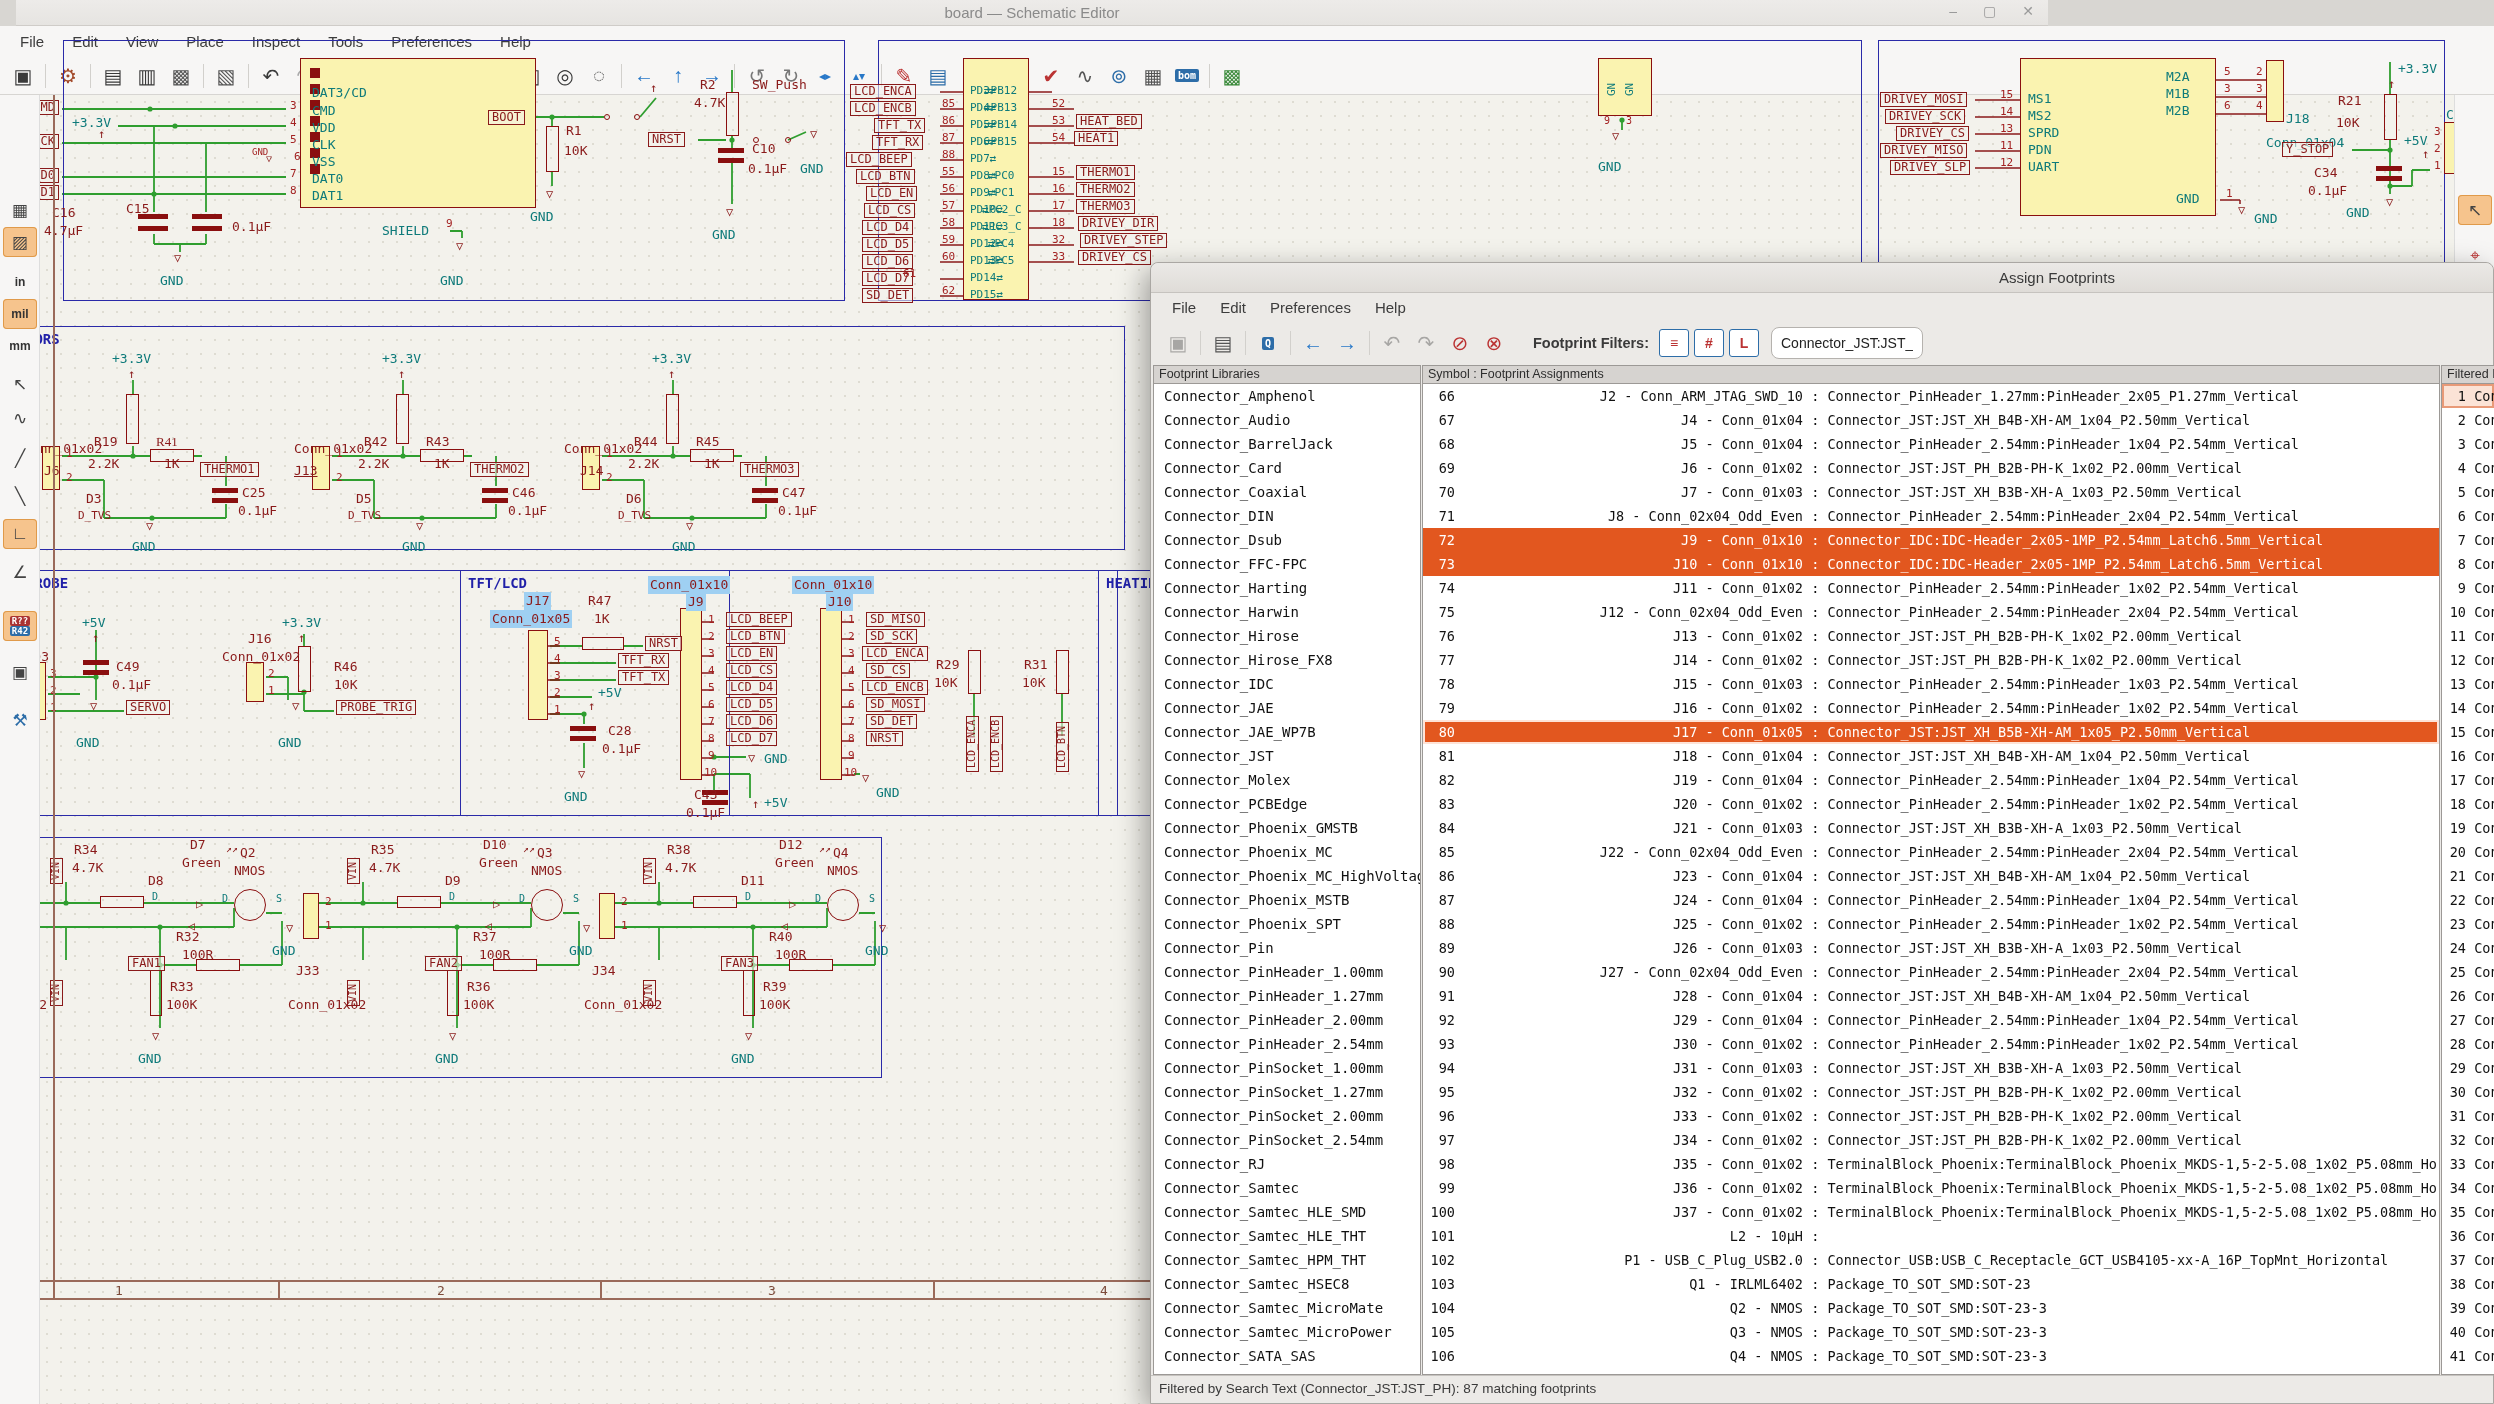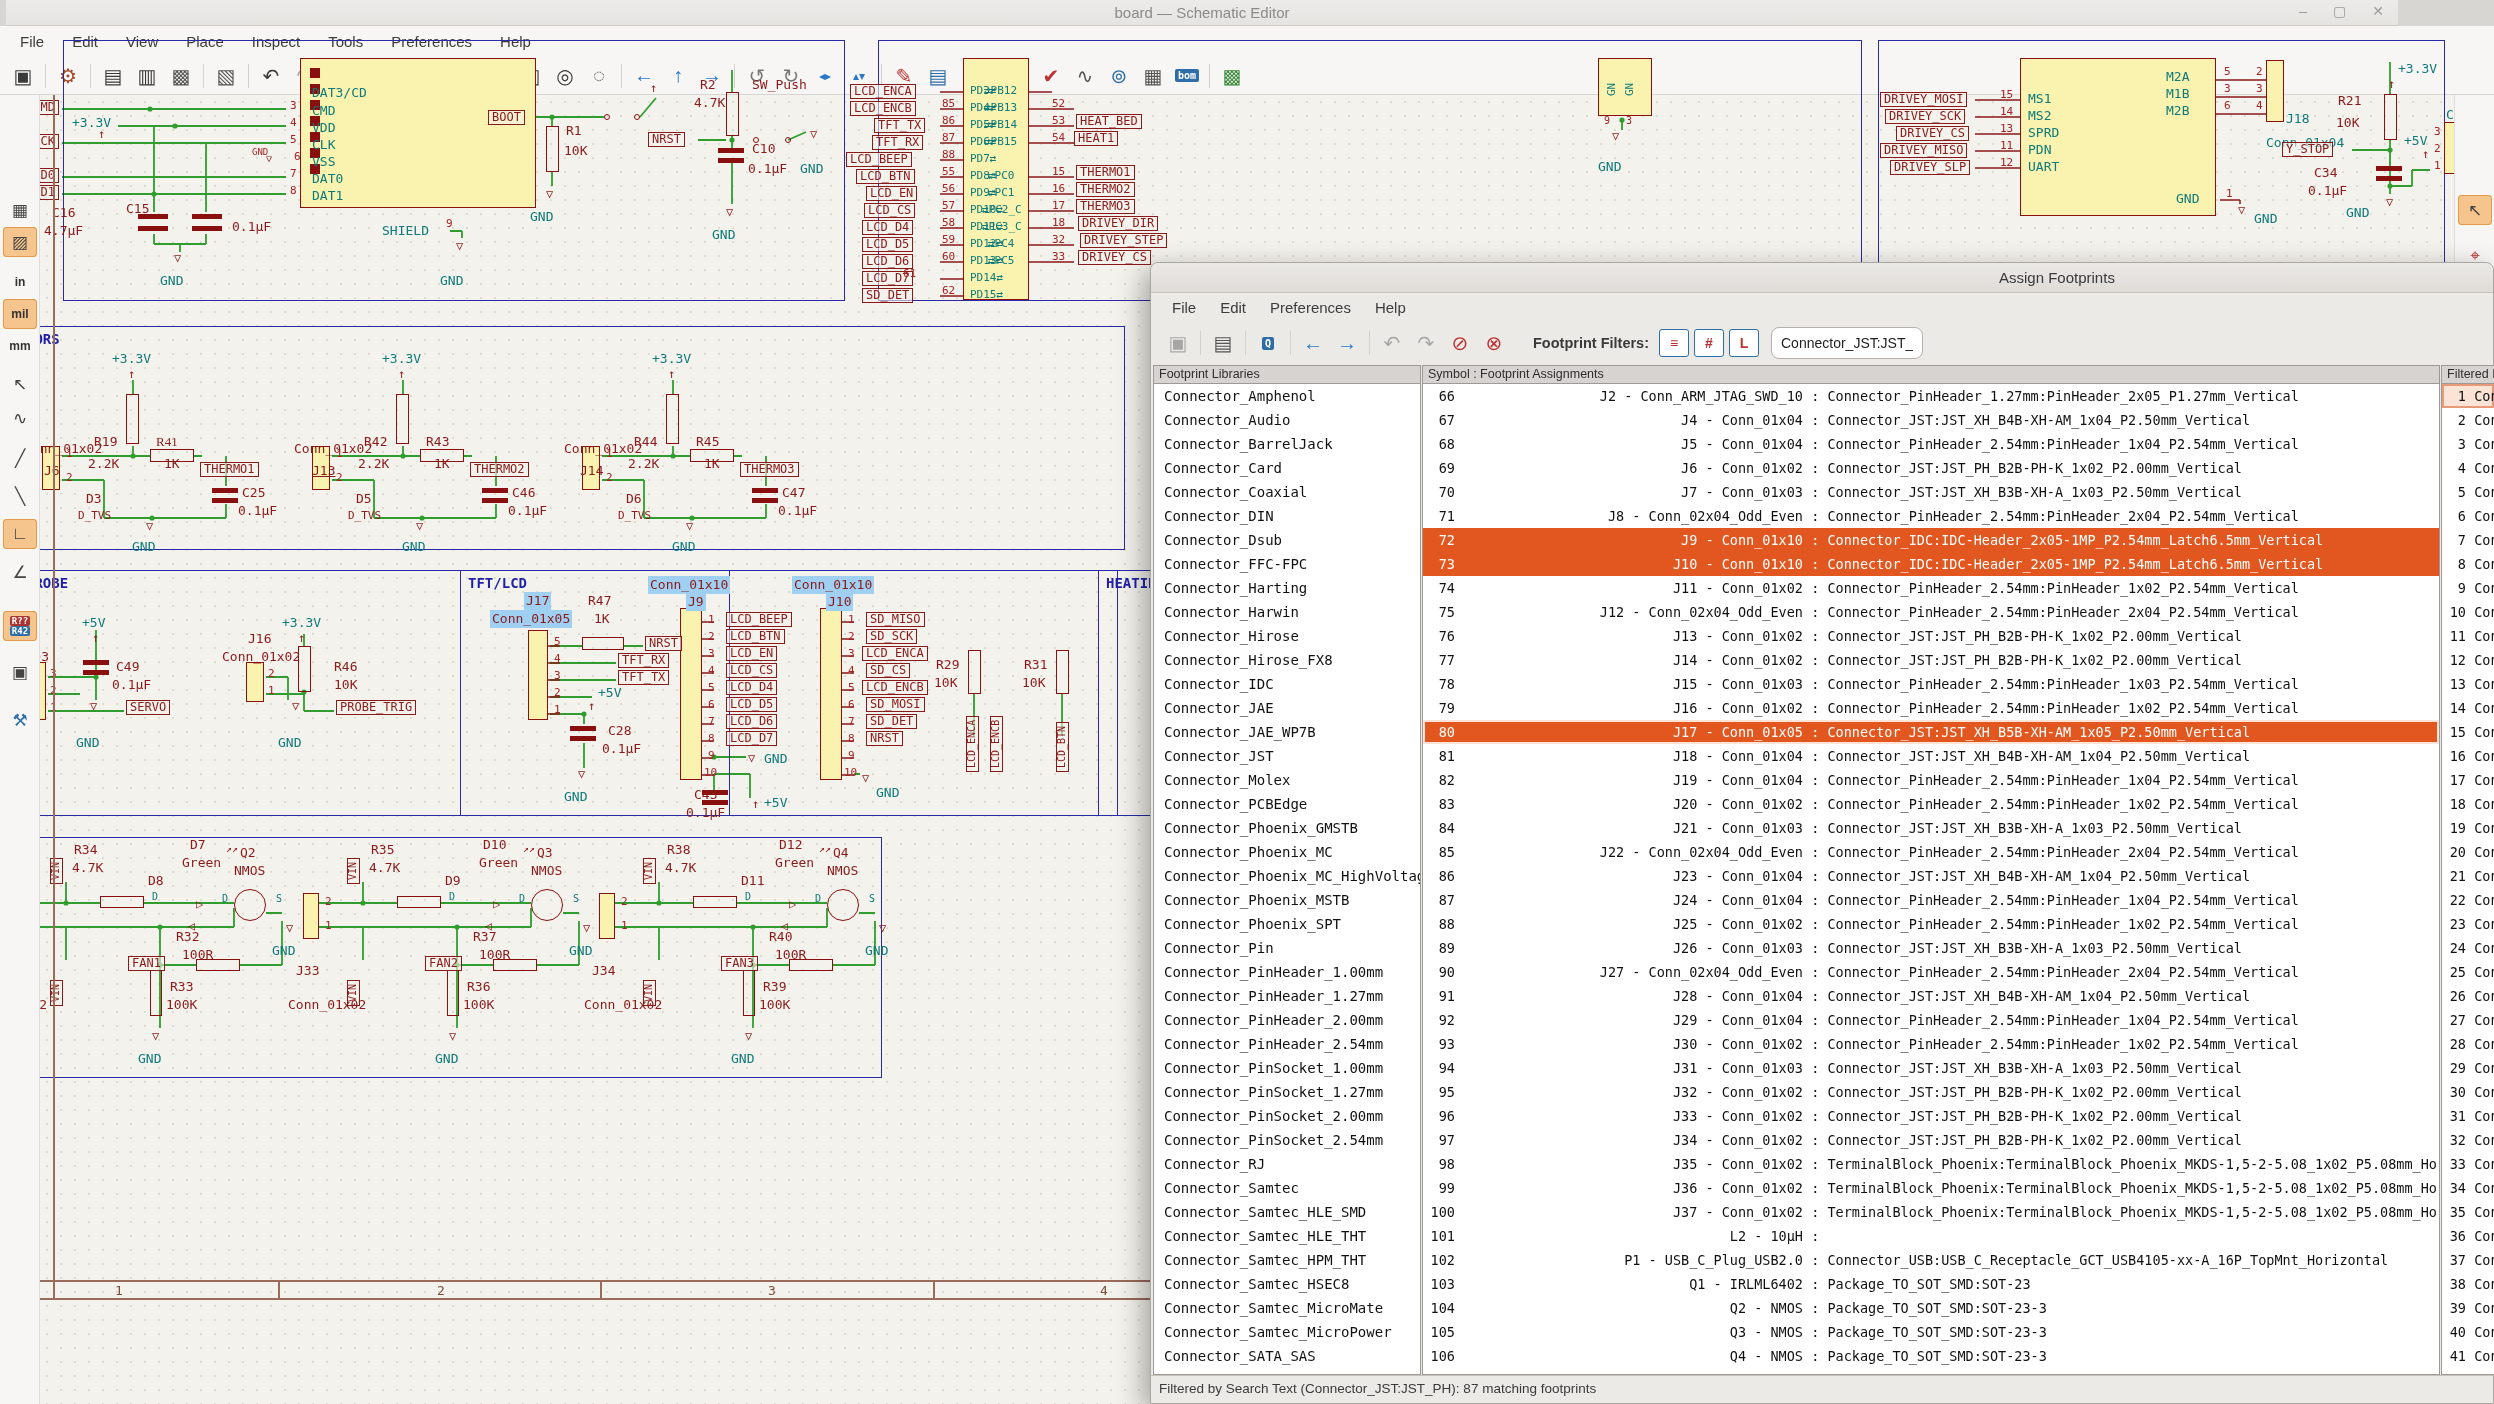--- a/index.html
+++ b/index.html
@@ -1,21 +1,21 @@
 <!DOCTYPE html>
 <html><head>
 <meta charset="utf-8">
 <style>
   * { margin:0; padding:0; box-sizing:border-box; }
   html,body { width:2494px; height:1404px; overflow:hidden; background:#d8d6d2;
     font-family:"Liberation Sans", sans-serif; }
   #stage { position:relative; width:2494px; height:1404px; overflow:hidden; }
 
   
-  #titlebar { position:absolute; left:6px; top:0; width:2392px; height:26px;
+  #titlebar { position:absolute; left:16px; top:0; width:2032px; height:26px;
     background:linear-gradient(#edebe9,#e6e4e1); border-bottom:1px solid #cfccc8;
     display:flex; align-items:center; justify-content:center; }
   #titlebar .title { color:#8a8a8a; font-size:15px; }
   #winctl { position:absolute; right:14px; top:3px; display:flex; gap:26px; color:#9a9a9a; font-size:14px; }
   #menubar { position:absolute; left:0; top:26px; width:2494px; height:31px; background:#f7f6f5;
     display:flex; align-items:center; gap:4px; padding-left:8px; }
   #menubar .mi { color:#3c3c3c; font-size:15px; padding:3px 12px; border-radius:4px; }
   #maintoolbar { position:absolute; left:0; top:57px; width:2494px; height:38px; background:#f7f6f5;
     border-bottom:1px solid #d7d5d2; display:flex; align-items:center; padding-left:6px; }
 
@@ -421,21 +421,21 @@
         <div class="slab c-glb" style="left: 200px; top: 462px;">THERMO1</div>
         <div class="slab c-ref" style="left: 86px; top: 492px;">D3</div>
         <div class="slab c-ref" style="left: 78px; top: 510px; font-size: 11px;">D_TVS</div>
         <div class="slab c-ref" style="left: 242px; top: 486px;">C25</div>
         <div class="slab c-ref" style="left: 238px; top: 504px;">0.1µF</div>
         <div class="slab c-sym" style="left: 146px; top: 520px;">▽</div>
         <div class="slab c-net" style="left: 132px; top: 540px;">GND</div>
         <div class="slab c-net" style="left: 382px; top: 352px;">+3.3V</div>
         <div class="slab c-sym" style="left: 398px; top: 368px;">↑</div>
         <div class="slab c-ref" style="left: 294px; top: 442px;">Conn_01x02</div>
-        <div class="slab c-ref" style="left: 312px; top: 464px; text-decoration: underline;">J13</div>
+        <div class="slab c-ref" style="left: 294px; top: 464px; text-decoration: underline;">J13</div>
         <div class="slab c-pin" style="left: 336px; top: 448px;">1</div>
         <div class="slab c-pin" style="left: 336px; top: 472px;">2</div>
         <div class="slab c-ref" style="left: 364px; top: 435px;">R42</div>
         <div class="slab c-ref" style="left: 358px; top: 457px;">2.2K</div>
         <div class="slab c-ref" style="left: 426px; top: 435px;">R43</div>
         <div class="slab c-ref" style="left: 434px; top: 457px;">1K</div>
         <div class="slab c-glb" style="left: 470px; top: 462px;">THERMO2</div>
         <div class="slab c-ref" style="left: 356px; top: 492px;">D5</div>
         <div class="slab c-ref" style="left: 348px; top: 510px; font-size: 11px;">D_TVS</div>
         <div class="slab c-ref" style="left: 512px; top: 486px;">C46</div>

